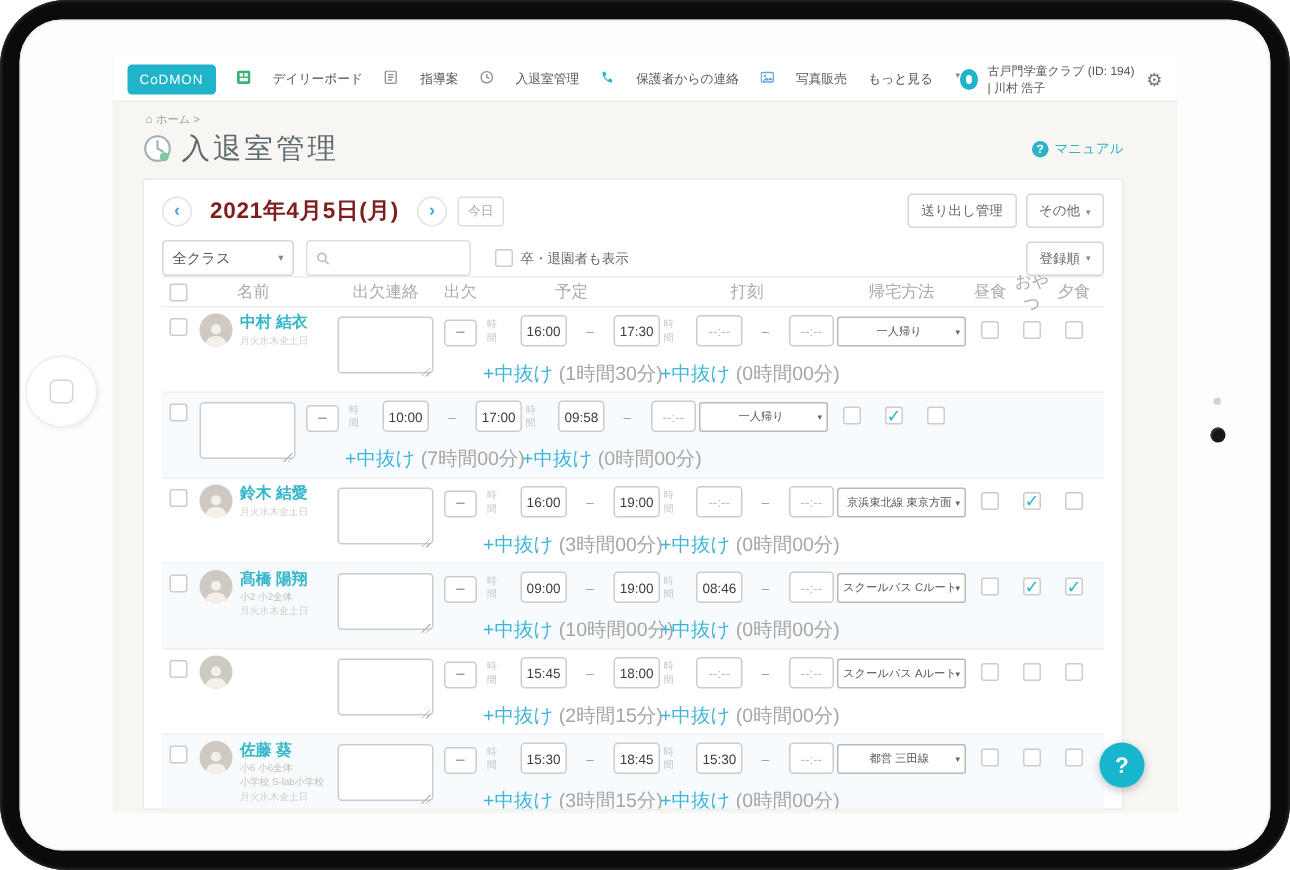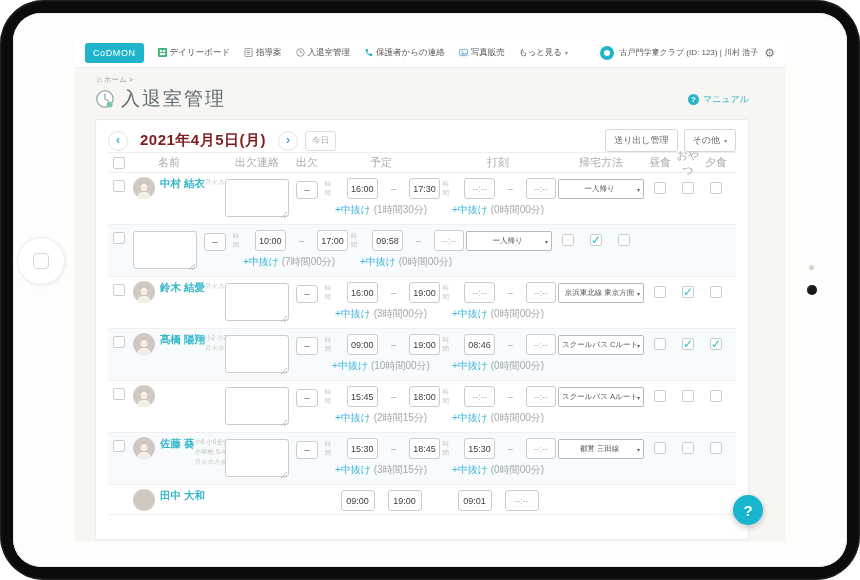--- a/index.html
+++ b/index.html
@@ -10,21 +10,21 @@
   .home-button::after { content:""; position:absolute; left:15px; top:15px; width:14px; height:14px; border:1.5px solid #d7d5d2; border-radius:4px; }
   .camera-dot { position:absolute; right:43px; top:285px; width:10px; height:10px; border-radius:50%; background:#17171b; box-shadow: inset 1px 1px 1px #3a3a44; }
   .camera-dot-small { position:absolute; right:46px; top:265px; width:5px; height:5px; border-radius:50%; background:#d4d2cf; }
 
   .screen { position:absolute; left:75px; top:38px; width:710px; height:504px; background:#f7f6f3; overflow:hidden; }
 
   
   .nav { height:30px; background:#fff; border-bottom:1px solid #ececec; display:flex; align-items:center; padding:0 10px; }
   .logo { background:#1fb4c9; color:#fff; font-weight:normal; font-size:9px; letter-spacing:.6px; padding:5px 8px; border-radius:3px; margin-right:14px; }
   .menu { display:flex; align-items:center; gap:14px; }
-  .menu-item { display:flex; align-items:center; gap:3px; font-size:8.5px; color:#555; cursor:pointer; white-space:nowrap; }
+  .menu-item { display:flex; gap:15px; font-size:8.5px; color:#555; cursor:pointer; white-space:nowrap; }
   .menu-item .caret { font-size:6px; color:#888; }
   .mi { width:9px; height:9px; display:inline-block; }
   .account { margin-left:auto; display:flex; align-items:center; gap:6px; font-size:8px; color:#555; }
   .fac-mark { width:14px; height:14px; border-radius:50%; border:4px solid #1fb4c9; background:#fff; }
   .gear { font-size:12px; color:#777; cursor:pointer; line-height:1; }
 
   
   .breadcrumb { margin:7px 0 0 22px; font-size:7.5px; color:#8fa0a4; }
   .breadcrumb .home-ic { font-size:8px; }
   .title-row { display:flex; align-items:center; margin:1px 36px 0 20px; }
@@ -66,36 +66,36 @@
   .c-meal { width:28px; text-align:center; display:flex; justify-content:center; }
   .thead > div { flex:none; }
 
   .t-row { display:flex; align-items:flex-start; border-bottom:1px solid #f0f0f0; padding:4px 0 3px; }
   .t-row.alt { background:#f7fbfd; }
   .t-row > div { flex:none; }
   .t-row .c-check { padding-top:3px; }
   .name-cell { display:flex; gap:5px; padding-left:3px; }
   .avatar { width:22px; height:22px; border-radius:50%; background:#cfc9c1; overflow:hidden; flex:none; display:flex; align-items:flex-end; justify-content:center; }
   .avatar svg { width:18px; height:18px; }
-  .name-stack { display:flex; flex-direction:row; min-width:0; }
+  .name-stack { display:flex; flex-direction:column; min-width:0; }
   .student-name { font-size:10.5px; font-weight:bold; color:#35b6c9; text-decoration:none; white-space:nowrap; cursor:pointer; line-height:1.3; }
   .subs { display:flex; flex-direction:column; }
   .sub-line { font-size:6.5px; color:#c6c1b9; line-height:1.5; width:62px; }
   .sub-line.days { color:#d3cfc8; }
   .ta-wrap { position:relative; margin-top:2px; }
   .renraku { width:64px; height:38px; border:1px solid #ccc; border-radius:3px; background:#fff; resize:none; }
   .ta-wrap::after { content:""; position:absolute; right:2px; bottom:3px; width:6px; height:6px;
     background:linear-gradient(135deg, transparent 0 45%, #bbb 45% 55%, transparent 55% 70%, #bbb 70% 80%, transparent 80%); }
   .dash-btn { width:22px; height:18px; border:1px solid #ccc; border-radius:3px; background:#fff; color:#777; font-size:10px; line-height:1; cursor:pointer; margin-top:4px; }
   .time-line { display:flex; align-items:center; justify-content:center; gap:13px; margin-top:1px; }
   .t-label { font-size:6.5px; color:#c3c3c3; }
   .t-input { width:34px; height:21px; border:1px solid #ccc; border-radius:3px; background:#fff; font-size:9px; color:#3c3c3c; display:flex; align-items:center; justify-content:center; cursor:text; }
   .t-input.muted { color:#bbb; }
   .t-dash { font-size:9px; color:#999; }
-  .break-line { text-align:center; margin-top:4px; font-size:10px; white-space:nowrap; }
+  .break-line { text-align:center; margin-top:9px; font-size:13px; white-space:nowrap; }
   .break-link { color:#3db4d8; cursor:pointer; }
   .break-dur { color:#a5a5a5; }
   .method-select { width:86px; height:20px; border:1px solid #b9b9b9; border-radius:2px; background:#fff; display:flex; align-items:center; justify-content:space-between; padding:0 3px; margin-top:2px; cursor:pointer; overflow:hidden; }
   .method-text { font-size:7.5px; color:#555; white-space:nowrap; overflow:hidden; flex:1; }
   .method-select .caret { font-size:6px; color:#666; flex:none; }
   .c-meal .cbx { margin-top:5px; }
   .tick { display:none; color:#29b7cd; font-size:12px; font-weight:bold; line-height:1; }
   .cbx.checked .tick { display:block; }
 
   .help-fab { position:absolute; right:22px; bottom:17px; width:30px; height:30px; border-radius:50%; background:#17b5ce; color:#fff; font-size:15px; font-weight:bold; display:flex; align-items:center; justify-content:center; box-shadow:0 2px 6px rgba(0,0,0,.25); cursor:pointer; }
@@ -153,21 +153,21 @@
             </svg>
           <span>写真販売</span>
         </span>
         <span class="menu-item">
           <span>もっと見る</span>
           <span class="caret">▾</span>
         </span>
       </span>
       <span class="account">
         <span class="fac-mark"></span>
-        <span>古戸門学童クラブ (ID: 123) | 川村 浩子</span>
+        <span>古戸門学童クラブ (ID: 194) | 川村 浩子</span>
         <span class="gear">⚙</span>
       </span>
     </div>
 
     <div class="breadcrumb"><span class="home-ic">⌂</span> <span>ホーム &gt;</span></div>
     <div class="title-row">
       <svg class="title-icon" viewBox="0 0 20 20">
         <circle cx="10" cy="10" r="8.2" fill="#fff" stroke="#9fb0b5" stroke-width="1.4"></circle>
         <polyline points="10,5 10,10 13.5,12" fill="none" stroke="#9fb0b5" stroke-width="1.4" stroke-linecap="round"></polyline>
         <circle cx="14.5" cy="15.5" r="3" fill="#7ec9a4"></circle>
@@ -189,20 +189,41 @@
           <button class="tool-btn">
               <span>送り出し管理</span>
             </button>
           <button class="tool-btn">
               <span>その他</span>
               <span class="caret">▾</span>
             </button>
         </span>
       </div>
 
+      <div class="tb2">
+        <span class="select-box">
+            <span>全クラス</span>
+            <span class="caret">▾</span>
+          </span>
+        <span class="search-box">
+          <svg width="9" height="9" viewBox="0 0 10 10">
+              <circle cx="4" cy="4" r="3" fill="none" stroke="#bbb" stroke-width="1.2"></circle>
+              <line x1="6.2" y1="6.2" x2="9" y2="9" stroke="#bbb" stroke-width="1.2"></line>
+            </svg>
+          <input type="text" placeholder="" style="">
+        </span>
+        <span class="grad-check">
+          <span class="cbx"></span>
+          <span>卒・退園者も表示</span>
+        </span>
+        <button class="tool-btn sort-btn">
+            <span>登録順</span>
+            <span class="caret">▾</span>
+          </button>
+      </div>
 
       <div class="thead">
         <div class="c-check">
             <span class="cbx"></span>
           </div>
         <div class="c-name">名前</div>
         <div class="c-renraku">出欠連絡</div>
         <div class="c-attend">出欠</div>
         <div class="c-plan">予定</div>
         <div class="c-stamp">打刻</div>

